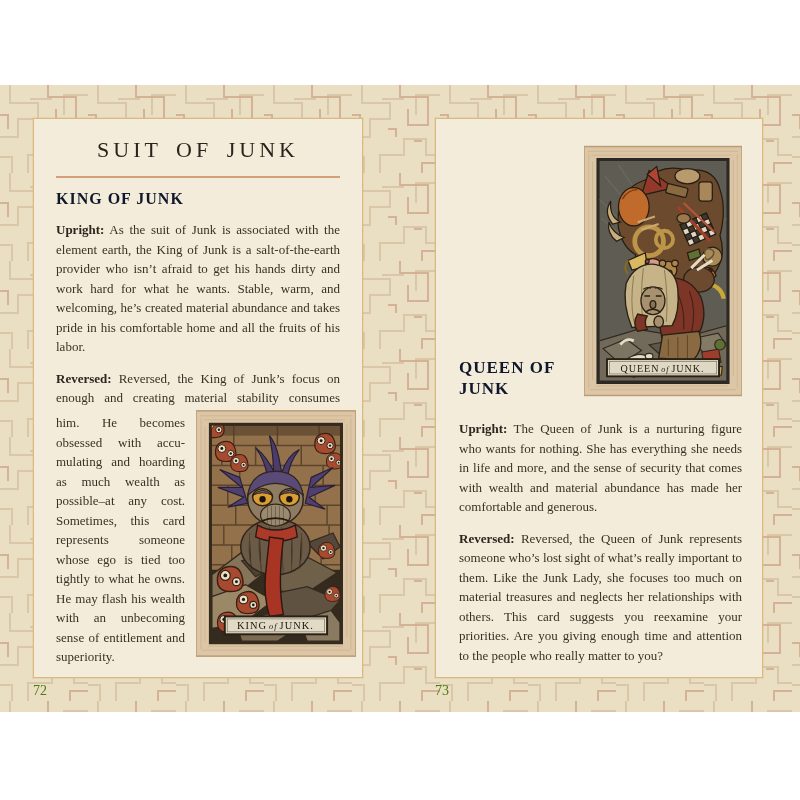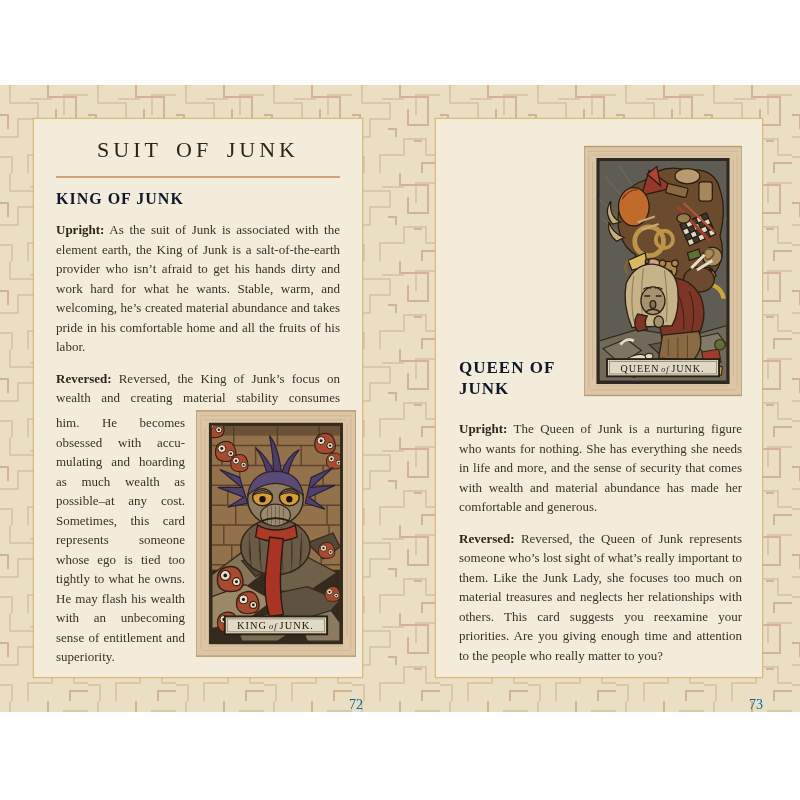--- a/index.html
+++ b/index.html
@@ -20,21 +20,21 @@
   p.body .lead{font-weight:bold;color:#2c261e;}
   p.rev-open{text-align-last:justify;}
   .wrap-row{display:flex;margin:2px -16px 0 0;}
   .narrow-col{width:130px;margin-right:11px;}
   .narrow-col p{margin-top:3.5px;}
   .top-row{display:flex;}
   .heading-col{flex:1;display:flex;align-items:flex-end;margin-top:43px;}
   .card{display:block;}
   .card-king{margin-top:0;}
   .card-queen{margin-top:22px;}
-  .pagenum{position:absolute;top:598px;text-align:right;font-size:14px;color:#0369a1;margin-top:14px;}
+  .pagenum{position:absolute;top:598px;text-align:left;font-size:14px;color:#4d7c0f;}
   .pagenum.l{left:33px;width:330px;}
   .pagenum.r{left:435px;width:328px;}
 </style>
 </head>
 <body>
 
 <div class="stage">
   <div class="band">
 
     <svg class="maze" width="800" height="627" aria-hidden="true">
@@ -65,21 +65,21 @@
       <hr class="title-rule">
       <h2 class="sec">KING OF JUNK</h2>
 
       <p class="body">
         <span class="lead">Upright:</span>
         <span>As the suit of Junk is associated with the element earth, the King of Junk is a salt-of-the-earth provider who isn’t afraid to get his hands dirty and work hard for what he wants. Stable, warm, and welcoming, he’s created material abundance and takes pride in his comfortable home and all the fruits of his labor.</span>
       </p>
 
       <p class="body rev-open">
         <span class="lead">Reversed:</span>
-        <span>Reversed, the King of Junk’s focus on wealth and creating material stability consumes</span>
+        <span>Reversed, the King of Junk’s focus on enough and creating material stability consumes</span>
       </p>
 
       <div class="wrap-row">
         <div class="narrow-col">
           <p class="body">him. He becomes obsessed with accu­mulating and hoard­ing as much wealth as possible–at any cost. Sometimes, this card represents someone whose ego is tied too tightly to what he owns. He may flash his wealth with an unbecoming sense of entitlement and superiority.</p>
         </div>
 
         <svg class="card card-king" width="161" height="247" viewBox="0 0 161 247">
           <rect x="0" y="0" width="161" height="247" fill="#dcc6a6" stroke="#b99b74" stroke-width="1.5"></rect>
           <g stroke="#c9af8c" stroke-width="1" opacity="0.7">

